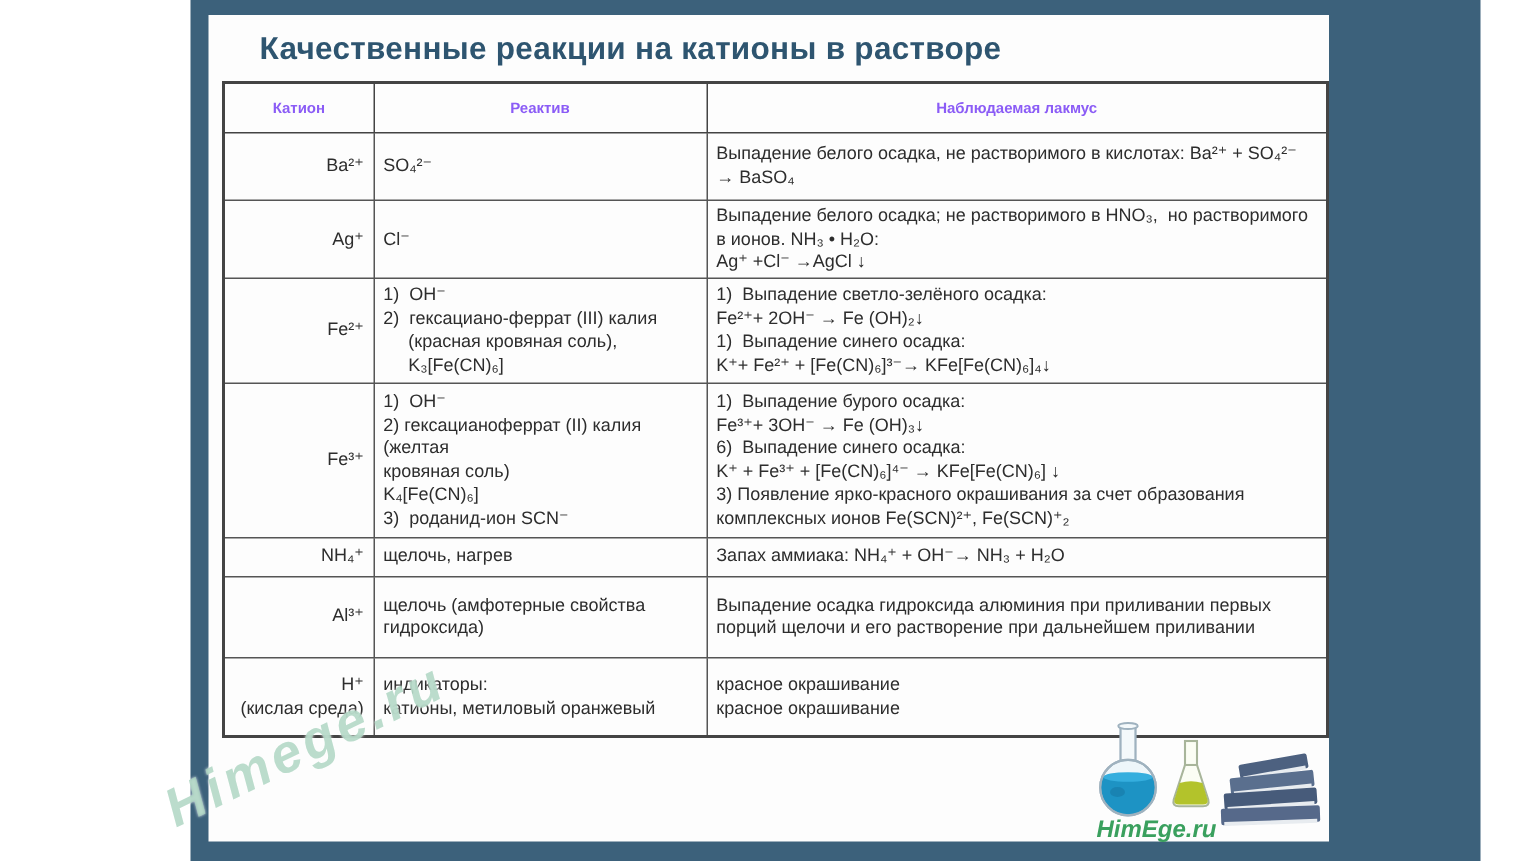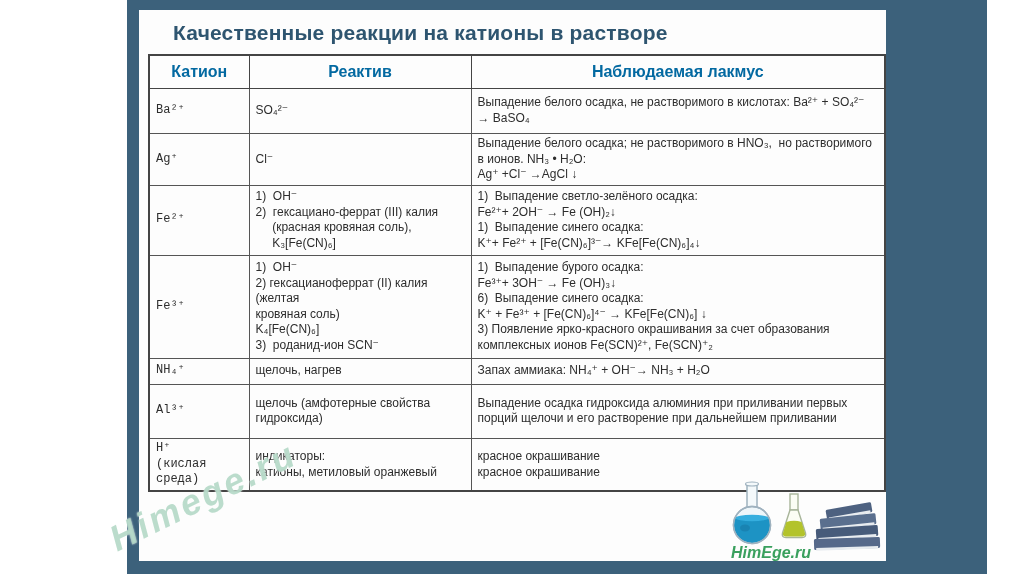--- a/index.html
+++ b/index.html
@@ -20,30 +20,30 @@
     margin:11px 0 9px 34px;
     font-size:21px;font-weight:bold;color:#2e5570;letter-spacing:0.2px;
   }
   table.cations{
     margin-left:9px;width:736px;
     border-collapse:collapse;table-layout:fixed;
     border:2px solid #444;
   }
   table.cations th{
     border:1px solid #444;
-    font-size:16px;font-weight:bold;color:#0369a1;
+    font-size:10px;font-weight:bold;color:#8b5cf6;
     height:30px;text-align:center;background:#fdfdfd;
   }
   table.cations td{
     border:1px solid #555;
     font-size:12px;color:#2d2d2d;line-height:1.3;
     padding:2px 6px;vertical-align:middle;
     white-space:pre-wrap;background:#fdfdfd;
   }
-  td.cation{text-align:left;padding:2px 2px;font-size:12.5px;font-family:Liberation Mono, monospace;}
+  td.cation{text-align:right;padding:2px 2px;font-size:12.5px;}
   td.reagent{padding:2px 4px 2px 6px;}
   .watermark{
     position:absolute;left:112px;top:520px;z-index:6;
     transform:rotate(-26deg);transform-origin:0 50%;
     font-size:36px;font-style:italic;font-weight:bold;letter-spacing:3px;
     color:rgba(168,210,190,0.78);
     text-shadow:0 0 2px rgba(255,255,255,0.9);
     pointer-events:none;
   }
   .logo{

